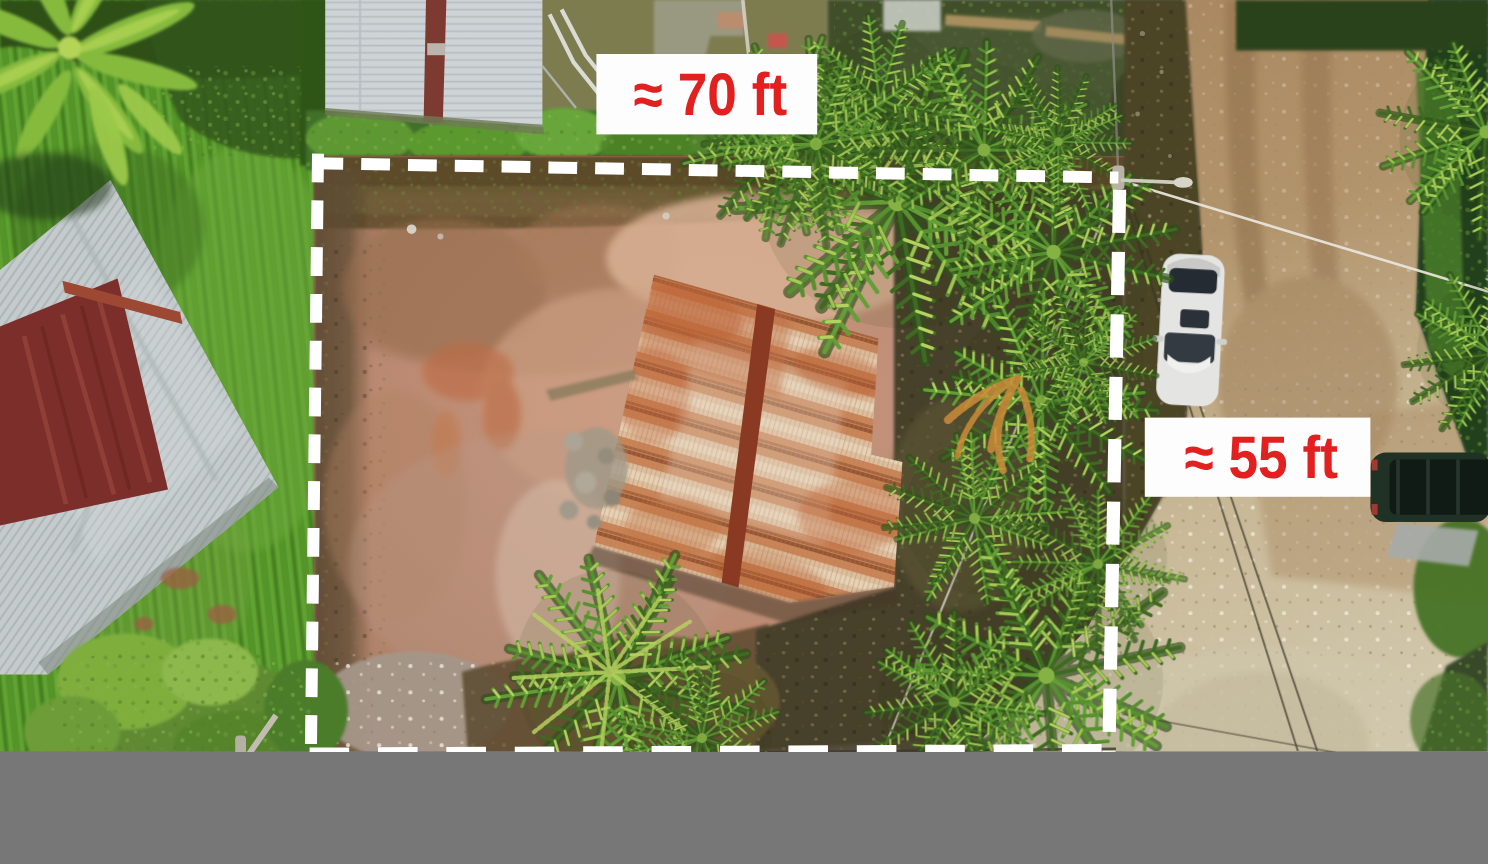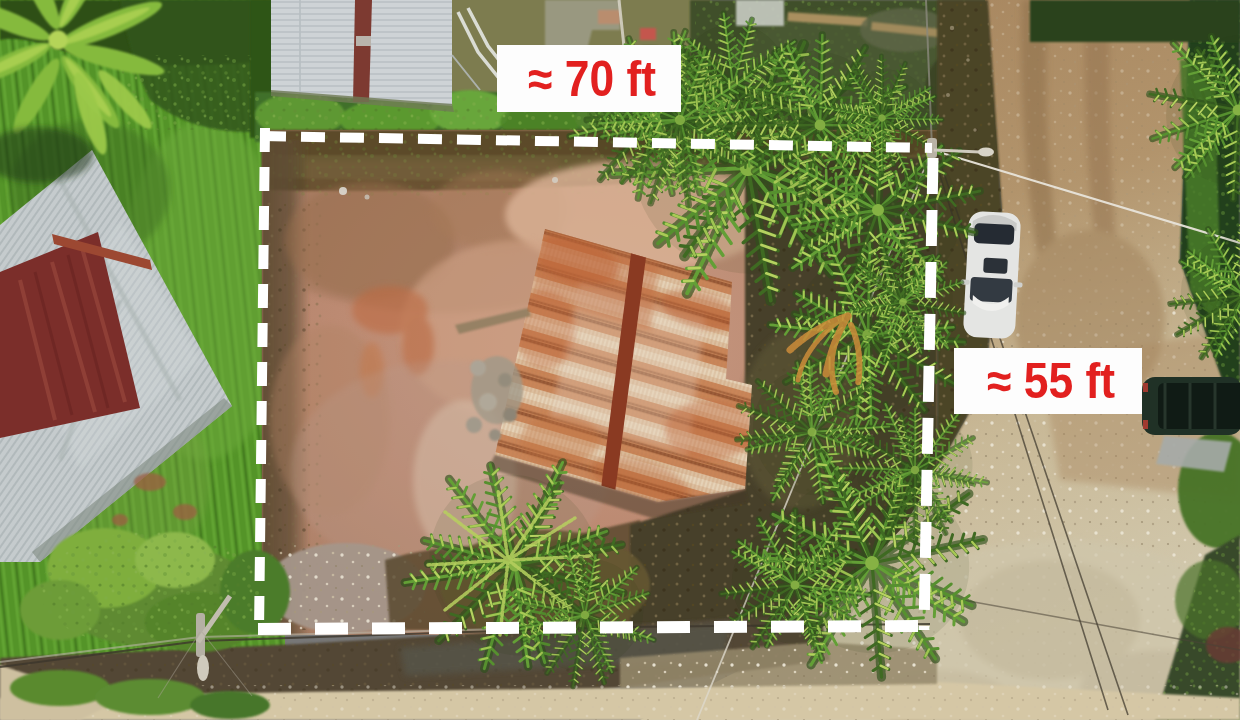--- a/index.html
+++ b/index.html
@@ -1,16 +1,16 @@
 <!DOCTYPE html>
 <html><head>
 <meta charset="utf-8">
 <style>
   html,body{margin:0;padding:0;background:#777;}
-  #stage{position:relative;width:1240px;height:720px;overflow:hidden;font-family:"Liberation Sans",sans-serif;}
+  #stage{position:relative;width:1240px;height:626px;overflow:hidden;font-family:"Liberation Sans",sans-serif;}
 </style>
 </head>
 <body>
 <div id="stage">
 <svg width="1240" height="720" viewBox="0 0 1240 720" xmlns="http://www.w3.org/2000/svg">
 <defs>
   <filter id="soft1" x="-10%" y="-10%" width="120%" height="120%">
           <feGaussianBlur stdDeviation="1.2"></feGaussianBlur>
         </filter>
   <filter id="soft2" x="-20%" y="-20%" width="140%" height="140%">

